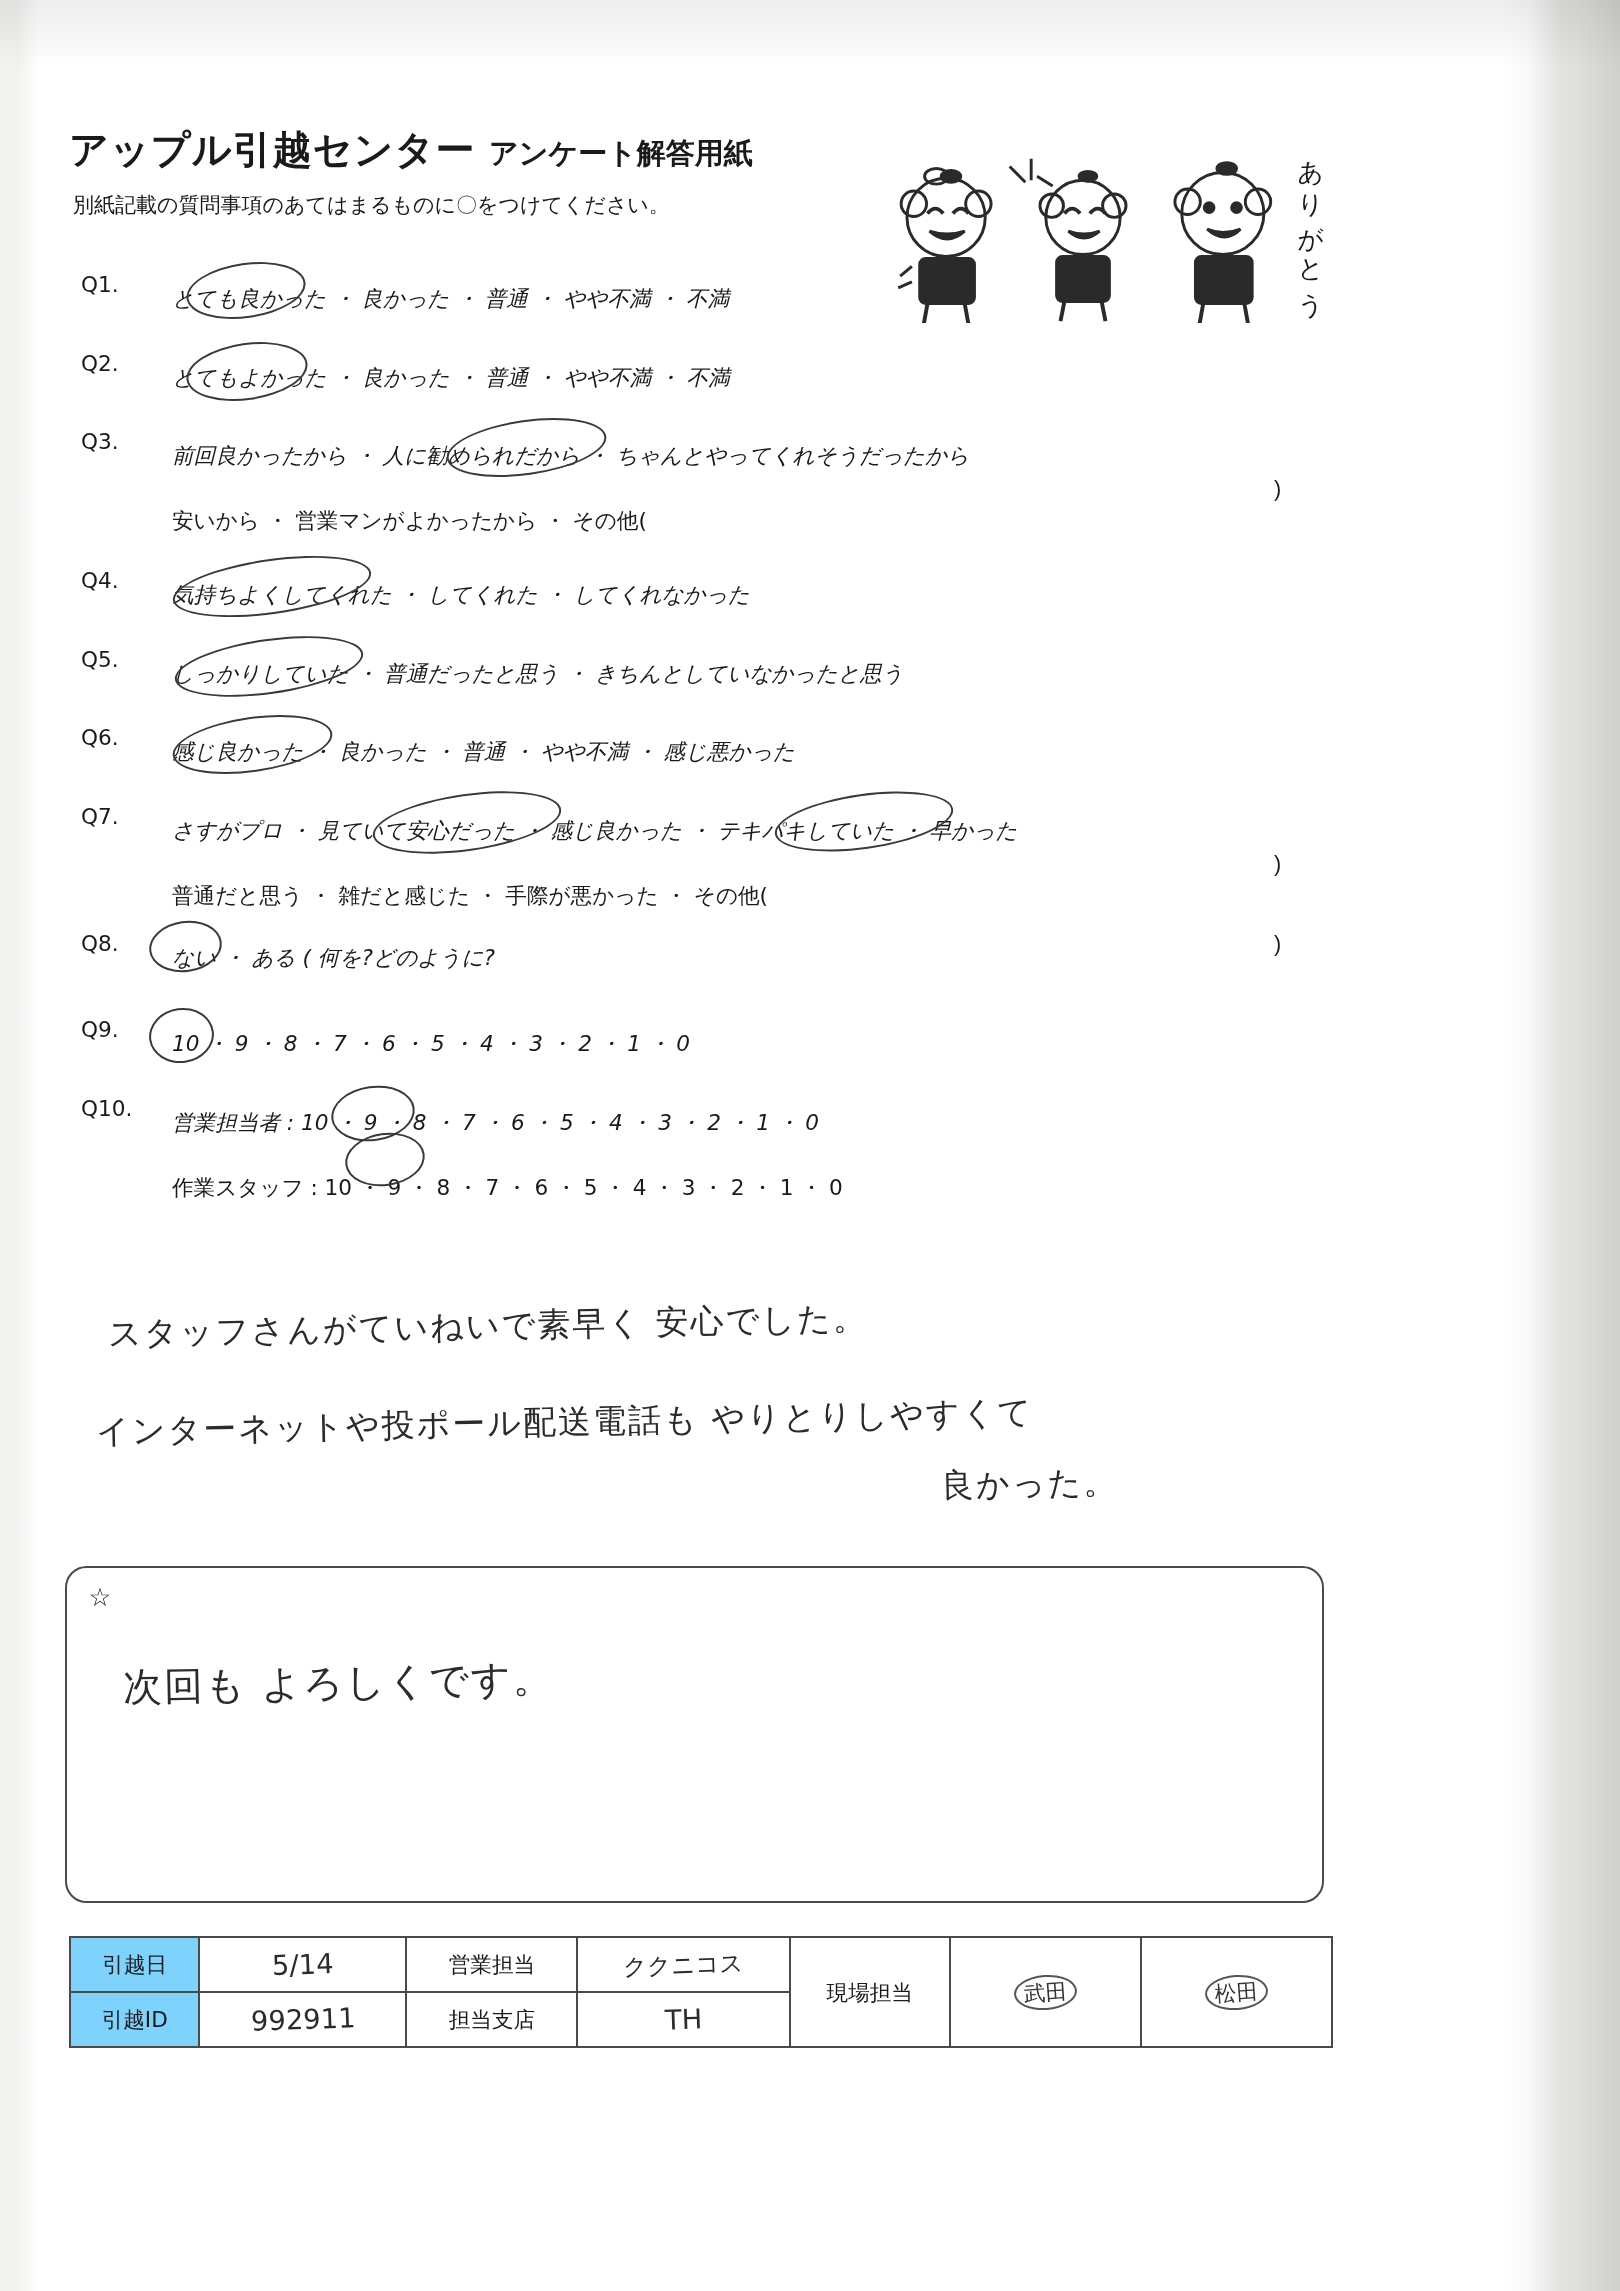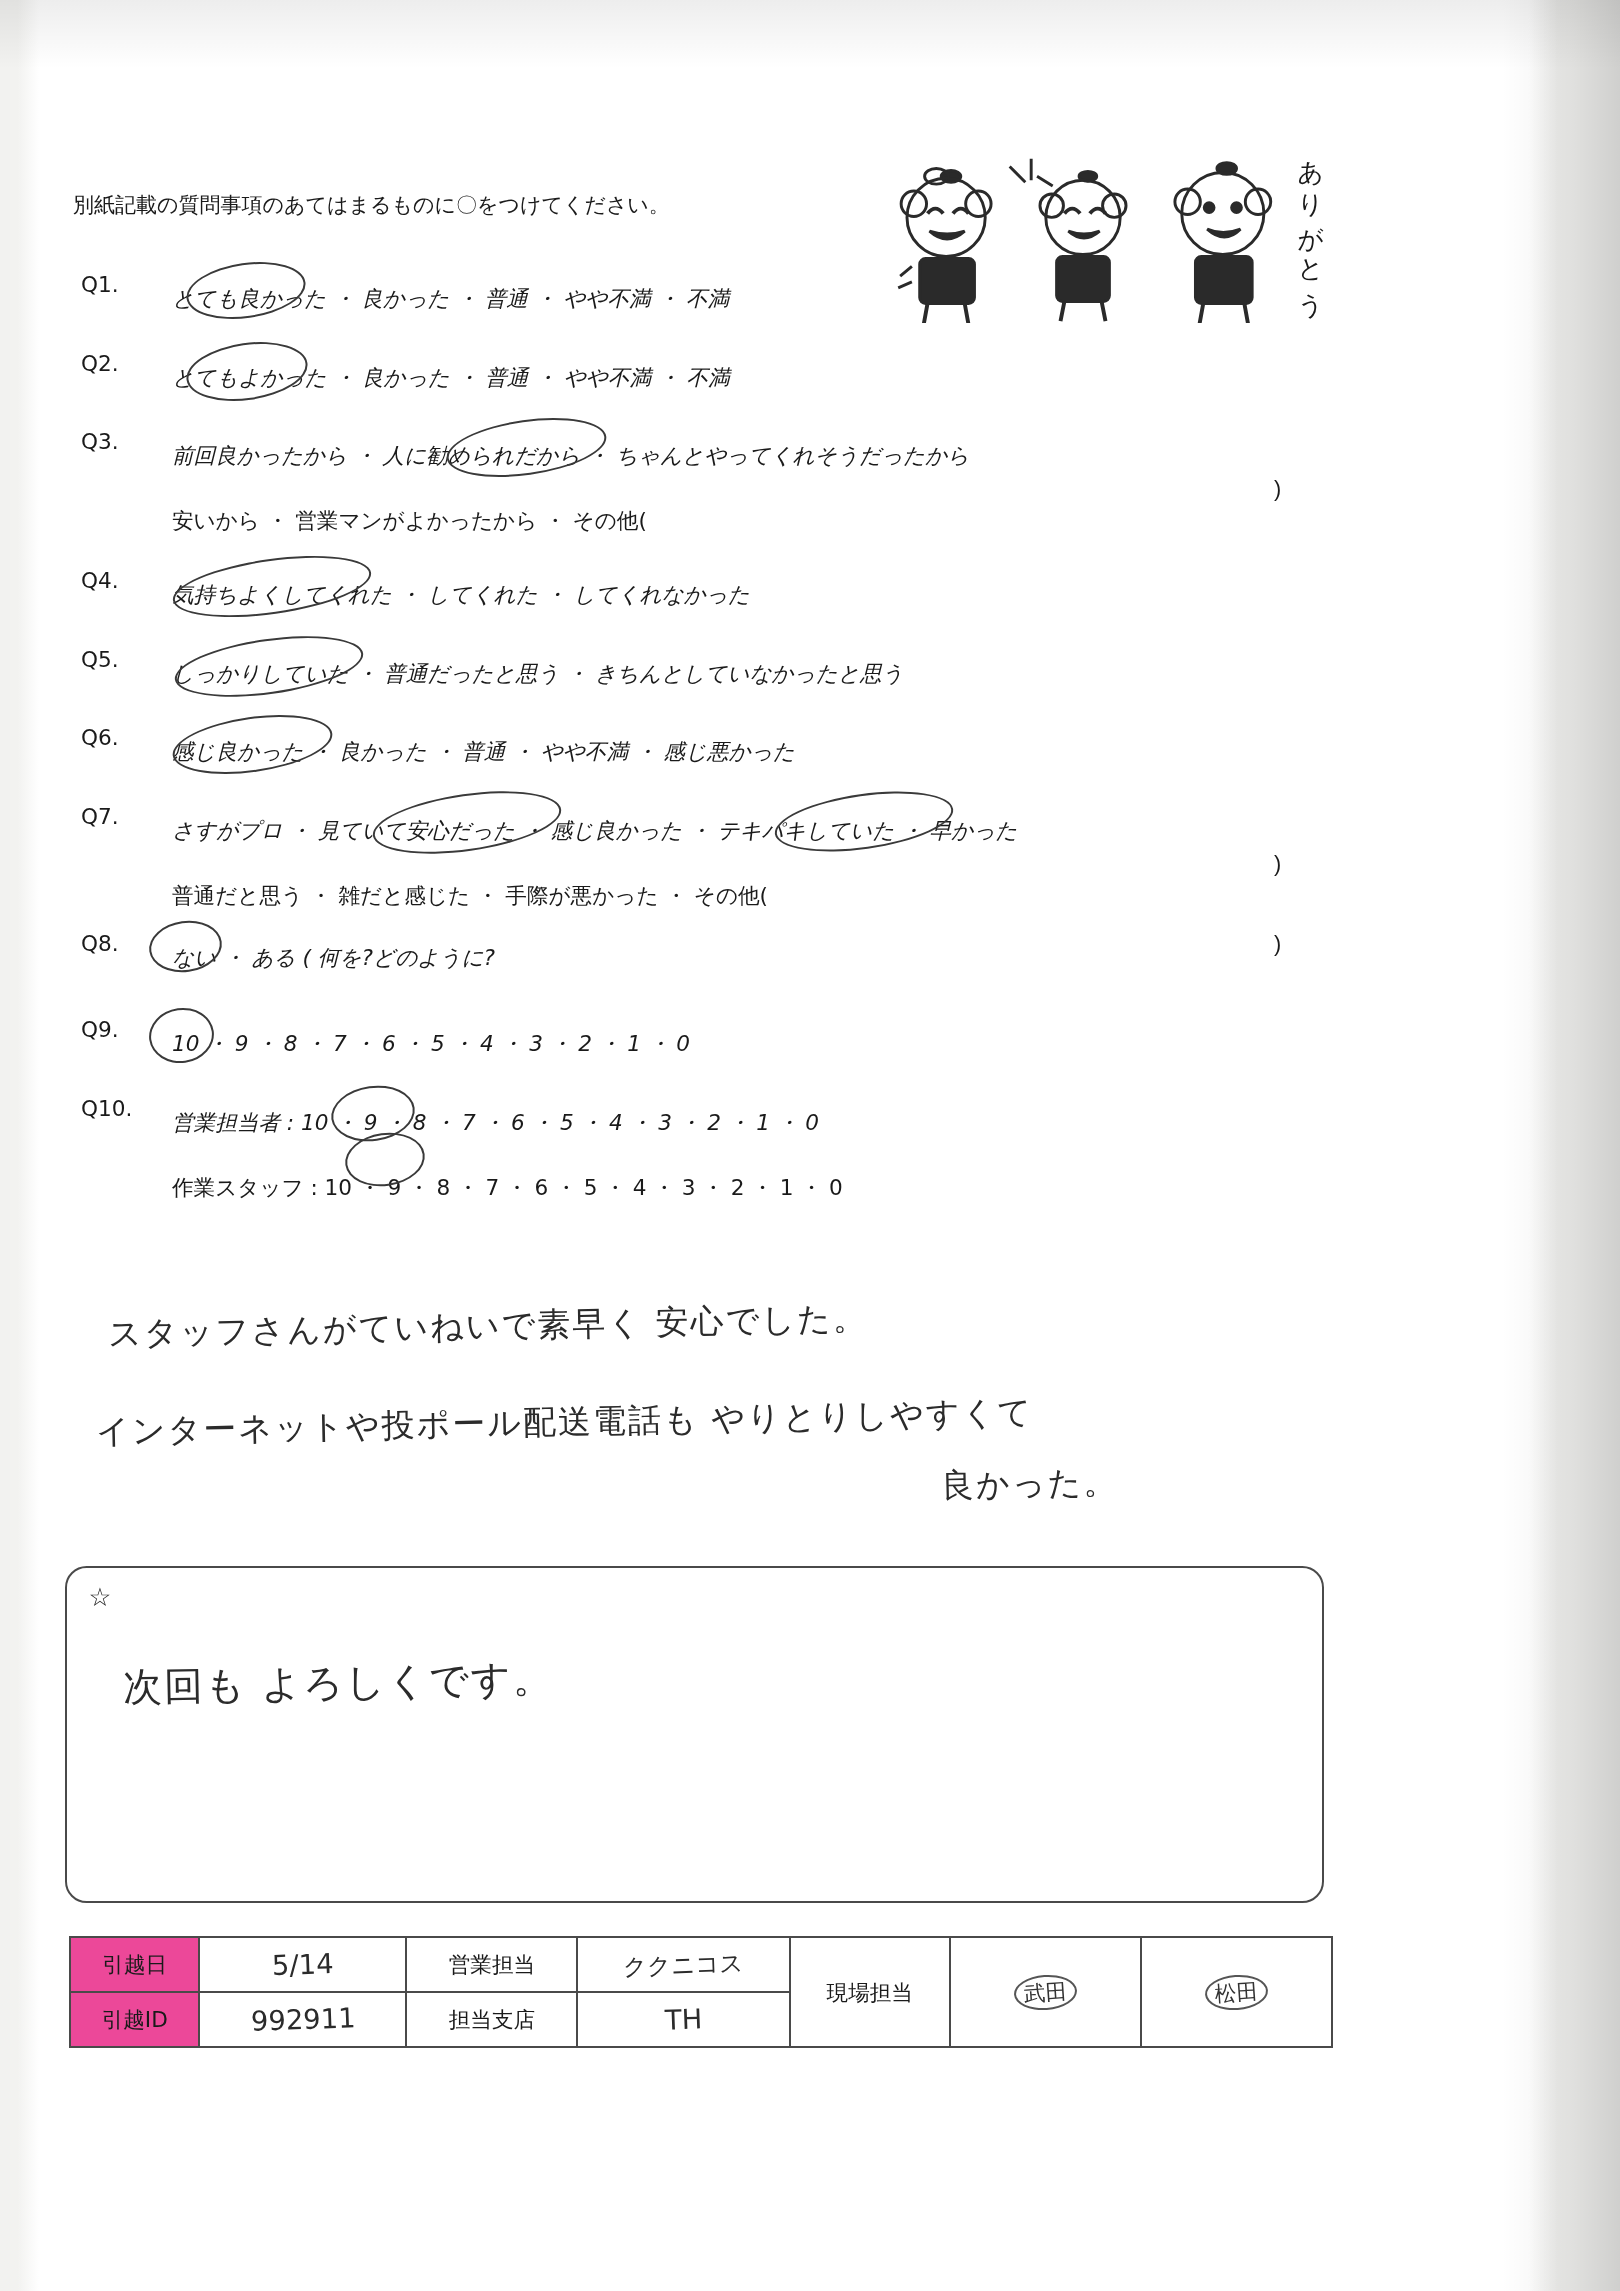--- a/index.html
+++ b/index.html
@@ -73,21 +73,21 @@
     white-space:nowrap;
   }
   .hand.big{font-size:33px;}
 
   
   .ftable{position:absolute;left:69px;top:1936px;width:1264px;border-collapse:collapse;}
   .ftable td{
     border:2px solid #4a4a4a;height:51px;font-size:21.6px;text-align:center;
     font-family:"DejaVu Sans","Liberation Sans",sans-serif;
   }
-  .ftable td.hd{width:118px;background:#ec4899;}
+  .ftable td.hd{width:118px;background:#7dd3fc;}
   .ftable td.val{width:191px;}
   .ftable td.hd2{width:157px;}
   .ftable td.val2{width:196px;}
   .ftable td.hd3{width:147px;}
   .ftable td.sign{width:176px;}
   .hw{
     font-family:"DejaVu Sans","Liberation Sans",sans-serif;
     color:#2b2b2b;font-size:27.4px;transform:rotate(-2deg);display:inline-block;
   }
   .hw-small{font-size:23.5px;}
@@ -104,20 +104,23 @@
     font-family:"DejaVu Sans","Liberation Sans",sans-serif;
     transform:rotate(0deg);
   }
 </style>
 </head>
 <body>
 
 <div class="scan"></div>
 <div class="sheet">
 
+  <div class="title-row">
+    <span class="brand">アップル引越センター</span><span class="subtitle">アンケート解答用紙</span>
+  </div>
   <div class="instruction">別紙記載の質問事項のあてはまるものに〇をつけてください。</div>
 
   <svg class="mascots" viewBox="0 0 500 180">
     <g fill="none" stroke="#2a2a2a" stroke-width="3">
 
       <g transform="translate(10,10)">
         <ellipse cx="60" cy="20" rx="10" ry="6" fill="#2a2a2a"></ellipse>
         <ellipse cx="45" cy="20" rx="12" ry="8"></ellipse>
         <circle cx="55" cy="62" r="40"></circle>
         <circle cx="22" cy="48" r="13"></circle>

